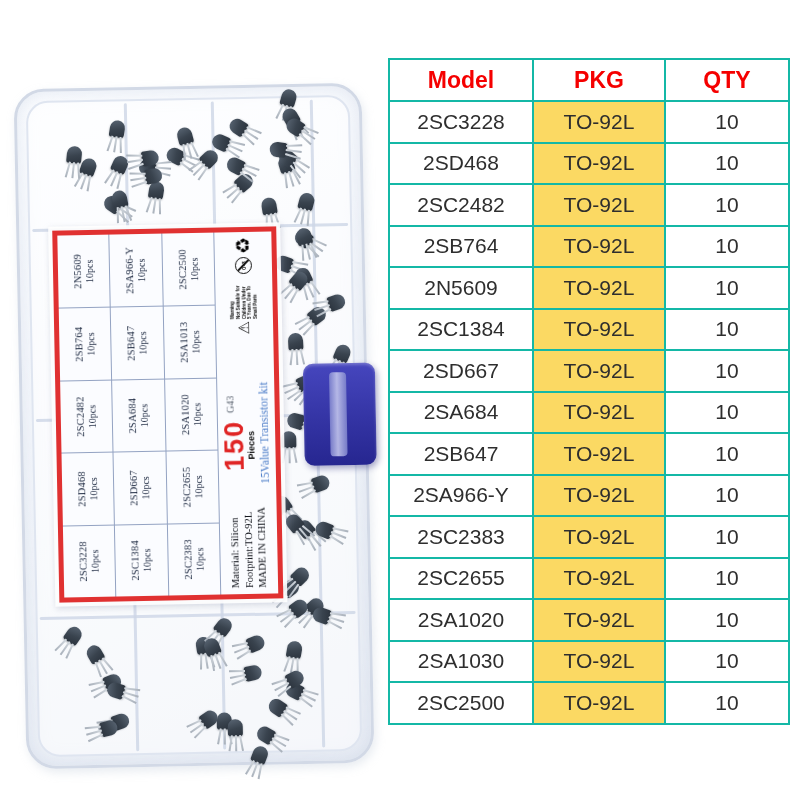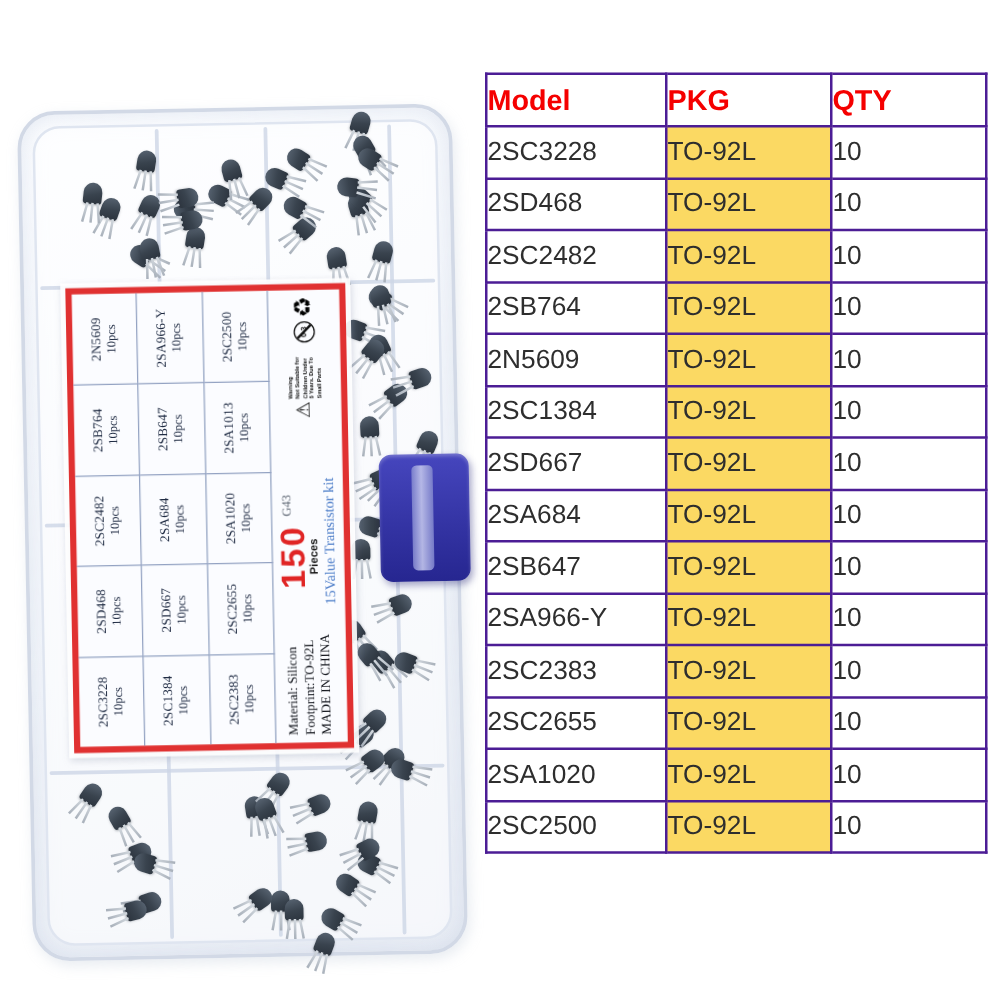--- a/index.html
+++ b/index.html
@@ -8,21 +8,21 @@
            font-family:"Liberation Sans", sans-serif; }
 
   
   .wm { position:absolute; font-family:"Liberation Sans",sans-serif; font-weight:bold;
         font-size:46px; color:#8a8a8a; opacity:.13; transform:rotate(-45deg);
         letter-spacing:4px; white-space:nowrap; pointer-events:none; }
 
   
   .spec-wrap { position:absolute; left:388px; top:58px; width:402px; }
   table.spec { width:100%; border-collapse:collapse; table-layout:fixed; }
-  table.spec th, table.spec td { border:2px solid #4c1d95; text-align:left; vertical-align:middle; }
+  table.spec th, table.spec td { border:2px solid #14b8a6; text-align:center; vertical-align:middle; }
   table.spec th { height:42px; font-size:23px; font-weight:bold; color:#f50000; background:#fff; }
   table.spec td { height:41.5px; font-size:21px; color:#2e2e2e; background:#fff; }
   table.spec td.pkg { background:#fbd963; }
   table.spec col.c1 { width:36%; } table.spec col.c2 { width:33%; } table.spec col.c3 { width:31%; }
 
   
   .box { position:absolute; left:20px; top:86px; width:348px; height:680px; transform:rotate(-1.1deg); }
   .shell { position:absolute; inset:0; border-radius:30px; border:3px solid #d2d9e6;
            background:linear-gradient(155deg,#fcfdff 0%,#f3f6fb 55%,#e9edf5 100%);
            box-shadow:inset 0 0 20px rgba(178,193,214,.35), 2px 4px 10px rgba(190,200,215,.35); }
@@ -690,20 +690,25 @@
             <td>2SC2655</td>
             <td class="pkg">TO-92L</td>
             <td>10</td>
           </tr>
           <tr>
             <td>2SA1020</td>
             <td class="pkg">TO-92L</td>
             <td>10</td>
           </tr>
           <tr>
+            <td>2SA1030</td>
+            <td class="pkg">TO-92L</td>
+            <td>10</td>
+          </tr>
+          <tr>
             <td>2SC2500</td>
             <td class="pkg">TO-92L</td>
             <td>10</td>
           </tr>
         </tbody>
     </table>
   </div>
 
 </div>
 

